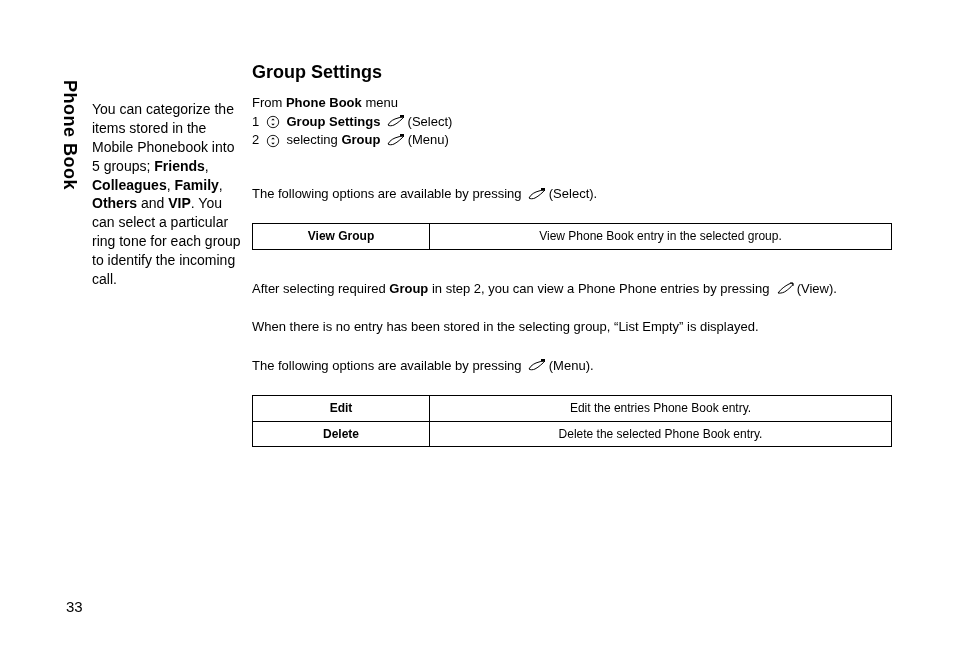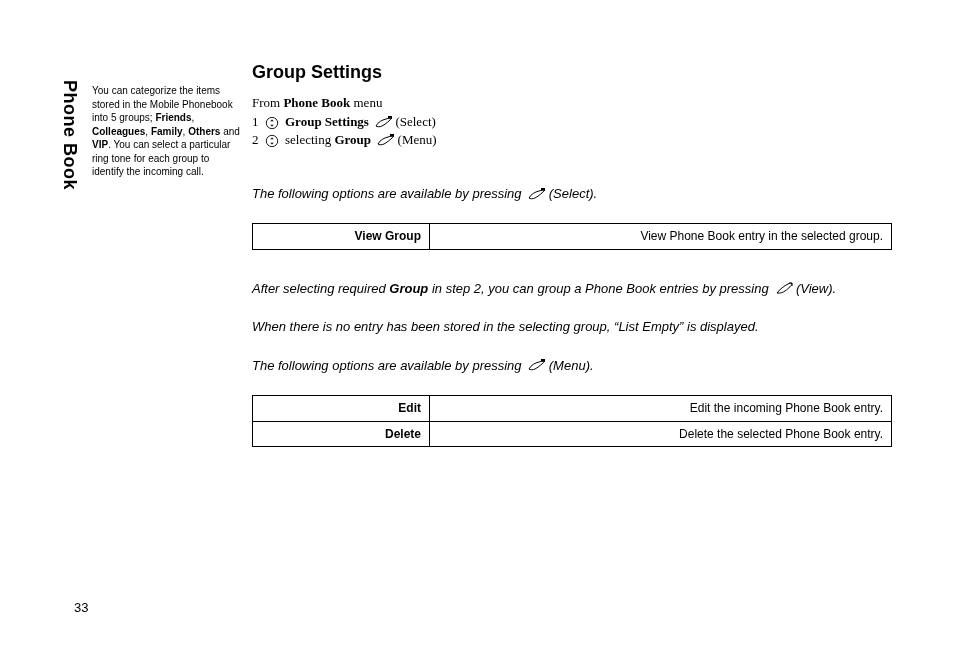--- a/index.html
+++ b/index.html
@@ -26,71 +26,69 @@
     top: 80px;
     transform-origin: left top;
     writing-mode: vertical-rl;
     font-weight: bold;
     font-size: 18px;
     letter-spacing: 0.5px;
   }
   .intro-note {
     position: absolute;
     left: 92px;
-    top: 84px;
+    top: 100px;
     width: 150px;
-    font-size: 10px;
+    font-size: 14px;
     line-height: 1.35;
   }
   .main {
     margin-left: 162px;
     width: 640px;
   }
   h1.title {
     font-size: 18px;
     font-weight: bold;
     margin: 0 0 10px 0;
   }
   .steps .row {
     margin: 1px 0;
-    font-family: Liberation Serif, serif;
   }
   .icon {
     display: inline-block;
     vertical-align: middle;
     width: 16px;
     height: 14px;
     margin: 0 2px;
   }
   .icon svg { display: block; }
   .para {
     margin: 21px 0;
-    font-style: italic;
   }
   table.options {
     border-collapse: collapse;
     width: 100%;
     margin: 6px 0 10px 0;
     font-size: 12px;
   }
   table.options td, table.options th {
     border: 1px solid #000;
     padding: 4px 8px;
-    text-align: right;
+    text-align: center;
     vertical-align: top;
   }
   table.options th {
     font-weight: bold;
     width: 160px;
   }
   .page-number {
     position: absolute;
-    left: 74px;
+    left: 66px;
     bottom: 30px;
-    font-size: 13px;
+    font-size: 15px;
   }
   .b { font-weight: bold; }
 </style>
 </head>
 <body>
 
 <svg width="0" height="0" style="position:absolute">
   <symbol id="icon-nav" viewBox="0 0 16 16">
     <circle cx="8" cy="8" r="6.5" fill="none" stroke="#000" stroke-width="1"></circle>
     <path d="M8 4 L6 6 L10 6 Z" fill="#000"></path>
@@ -151,38 +149,38 @@
     <table class="options">
       <tbody>
           <tr>
         <th>View Group</th>
         <td>View Phone Book entry in the selected group.</td>
       </tr>
     </tbody>
       </table>
 
     <p class="para" style="margin-top:30px;">
-      <span>After selecting required </span><span class="b">Group</span><span> in step 2, you can group a Phone Book entries by pressing </span><span class="icon"><svg width="20" height="14">
+      <span>After selecting required </span><span class="b">Group</span><span> in step 2, you can view a Phone Phone entries by pressing </span><span class="icon"><svg width="20" height="14">
             <use href="#icon-pen"></use>
           </svg></span><span> (View).</span>
     </p>
 
     <p class="para">When there is no entry has been stored in the selecting group, “List Empty” is displayed.</p>
 
     <p class="para">
       <span>The following options are available by pressing </span><span class="icon"><svg width="20" height="14">
             <use href="#icon-softkey"></use>
           </svg></span><span> (Menu).</span>
     </p>
 
     <table class="options">
       <tbody>
           <tr>
         <th>Edit</th>
-        <td>Edit the incoming Phone Book entry.</td>
+        <td>Edit the entries Phone Book entry.</td>
       </tr>
       <tr>
         <th>Delete</th>
         <td>Delete the selected Phone Book entry.</td>
       </tr>
     </tbody>
       </table>
 
   </div>
 

